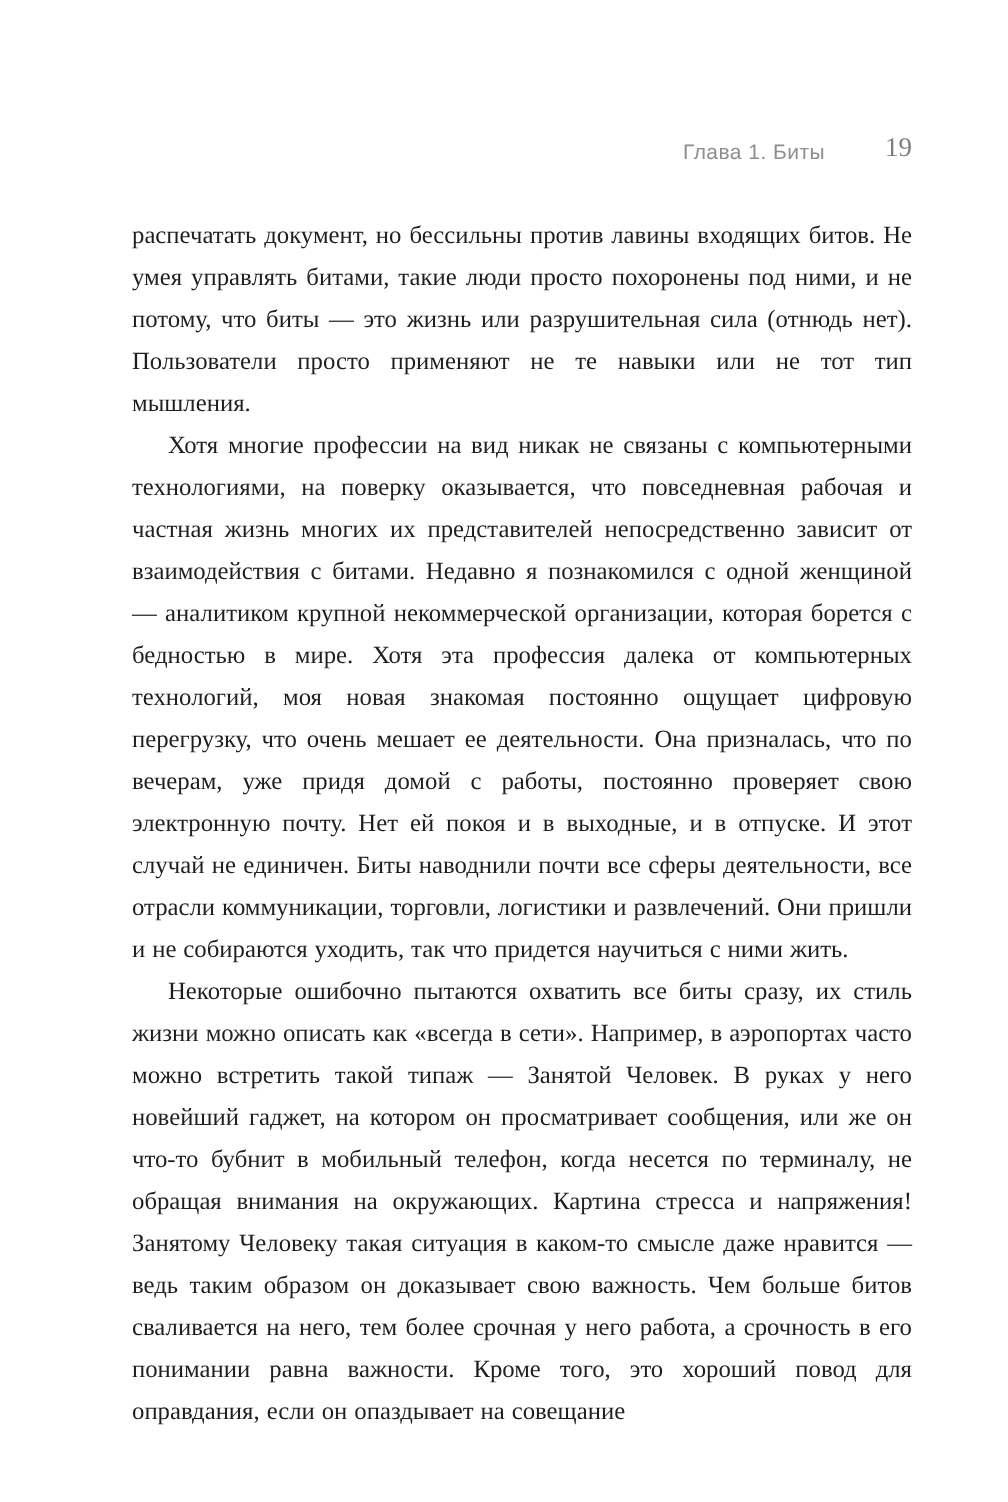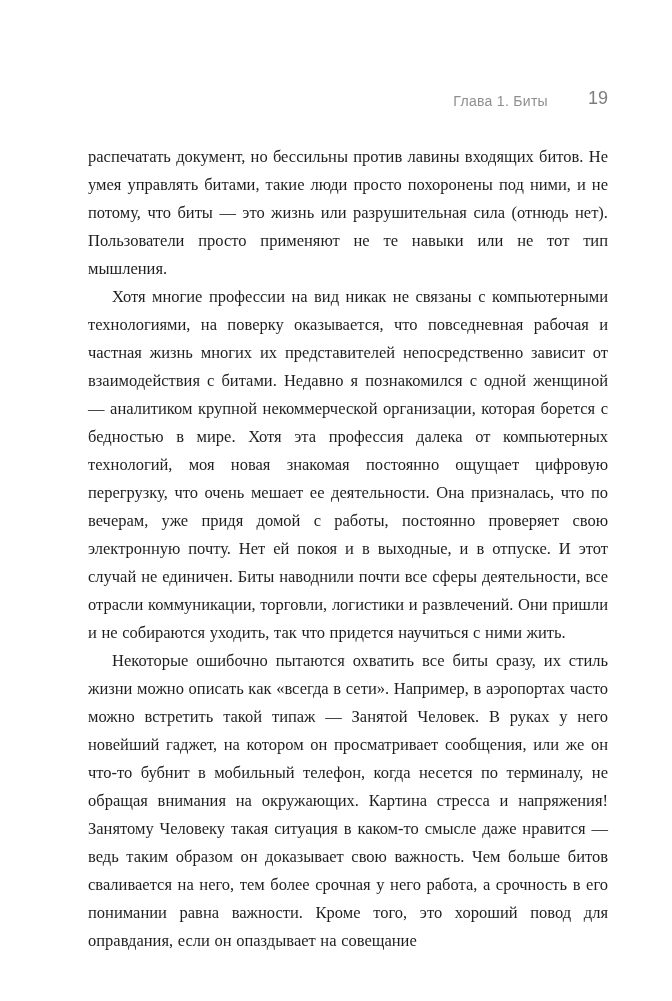--- a/index.html
+++ b/index.html
@@ -25,21 +25,21 @@
     margin-bottom: 34px;
     user-select: none;
   }
   .chapter {
     font-family: "Liberation Sans", "DejaVu Sans", sans-serif;
     font-size: 14px;
     letter-spacing: 0.3px;
     color: #8e8e8e;
   }
   .pagenum {
-    font-family: Liberation Sans, sans-serif;
+    font-family: Liberation Serif, serif;
     font-size: 18px;
     color: #7d7d7d;
   }
   .body-text {
     color: #1e1e1e;
   }
   .para {
     margin: 0;
     font-size: 16.5px;
     line-height: 28px;

